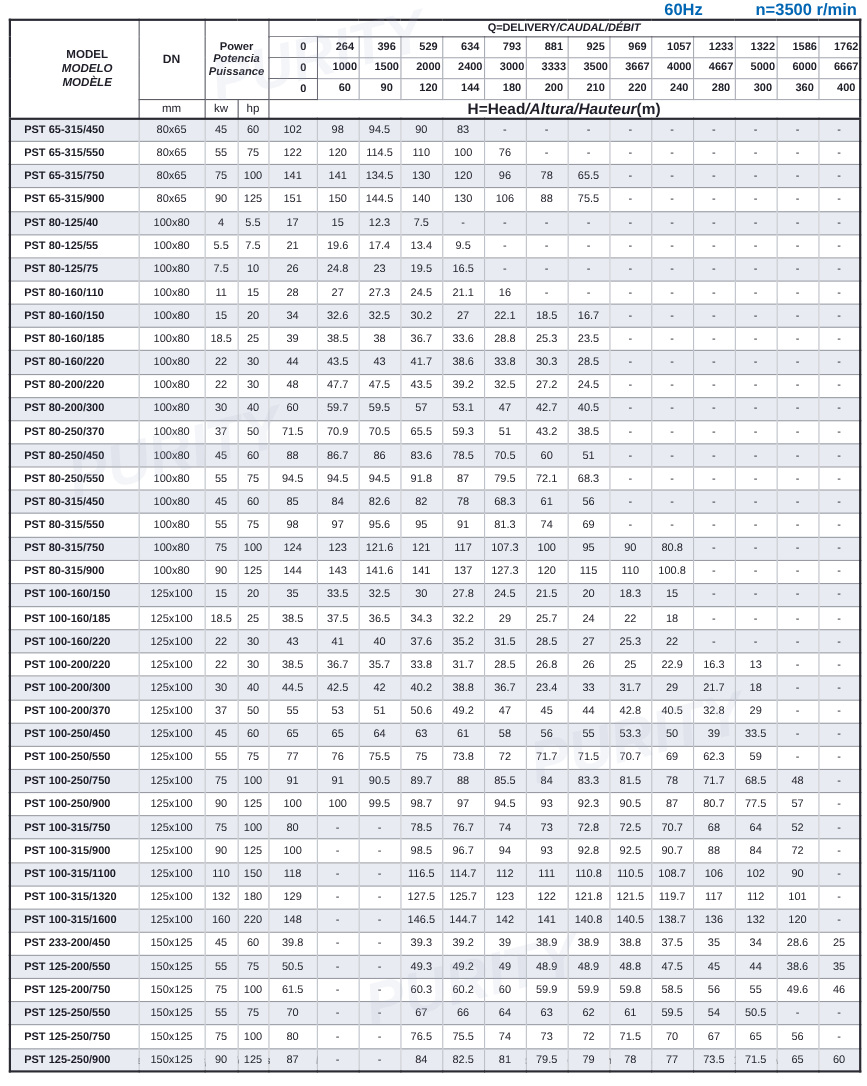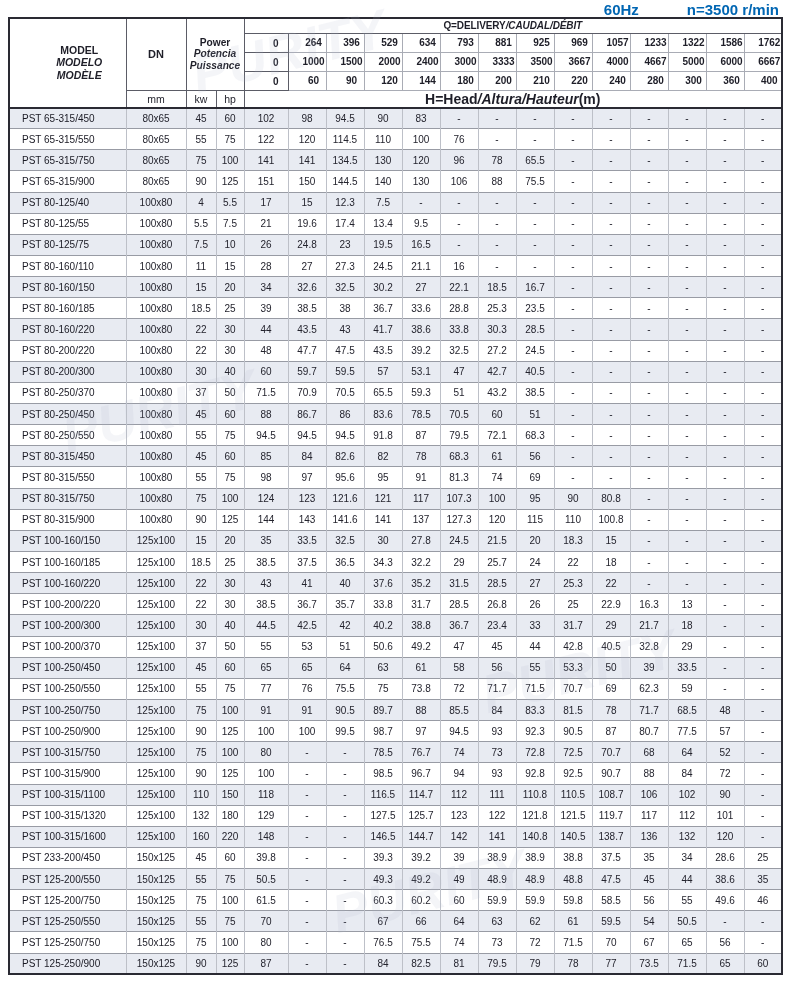--- a/index.html
+++ b/index.html
@@ -38,21 +38,21 @@
     font-size:8px;line-height:1.0;color:#2a2a33;}
   .unit-label span{display:block;padding-left:48px;}
   .zero{position:absolute;right:9px;top:50%;transform:translateY(-50%);
     font-weight:bold;font-size:10px;}
   .flow-val{font-size:10px;text-align:center;border:1px solid #a9acb5;padding-left:13px;}
   
   tbody tr{height:21.15px;}
   tbody td{border-left:1px solid #bdc0c8;border-top:1px solid #989ba4;
     font-size:10px;text-align:center;color:#24242e;}
   tbody tr.shade td{background:#e8ebf2;}
-  td.model-cell{font-weight:normal;text-align:left;padding-left:12px;
+  td.model-cell{font-weight:bold;text-align:left;padding-left:12px;
     font-size:10px;color:#1a1a24;border-left:none;}
   
   .footer{position:absolute;left:8px;right:7px;top:959px;display:flex;
     justify-content:space-between;align-items:baseline;
     font-size:9.8px;font-weight:bold;color:#14141e;}
   .footer .it{font-style:italic;}
   .page-ref{color:#0066b3;margin-left:7px;}
 </style>
 </head>
 <body>

